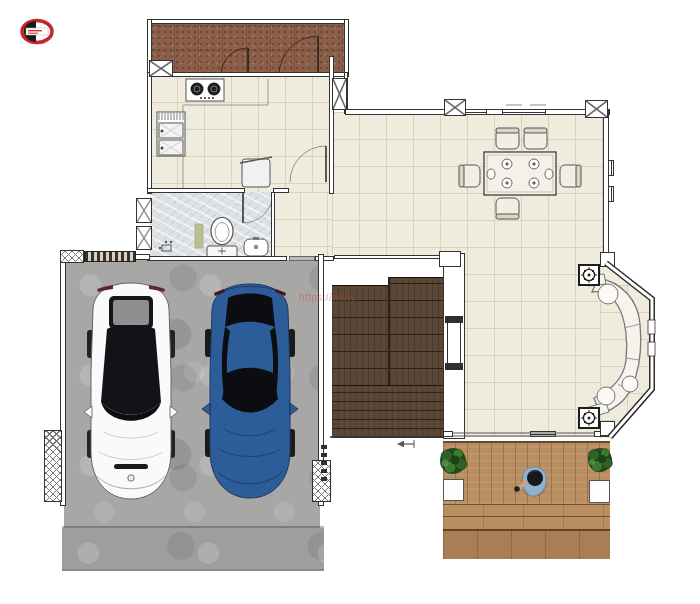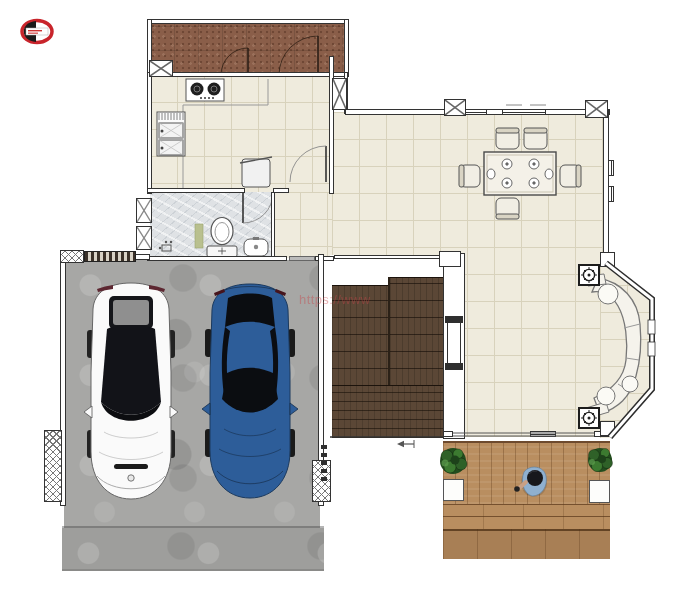--- a/index.html
+++ b/index.html
@@ -49,21 +49,21 @@
         background-image:
           repeating-linear-gradient(45deg,#777 0 1px,transparent 1px 5px),
           repeating-linear-gradient(-45deg,#777 0 1px,transparent 1px 5px);}
   .xbox{position:absolute;box-sizing:border-box;background:#fff;border:1px solid #333;}
   .xbox svg{display:block;width:100%;height:100%;}
   .pad{position:absolute;box-sizing:border-box;background:#fdfdfb;border:1px solid #555;}
   .win{position:absolute;box-sizing:border-box;background:#fff;border:1px solid #333;
        background-image:linear-gradient(#333,#333);background-size:100% 1px;
        background-position:center;background-repeat:no-repeat;}
   .compass{position:absolute;box-sizing:border-box;width:22px;height:22px;background:#fff;border:2px solid #1d1d1d;}
-  #watermark{position:absolute;left:299px;top:292px;width:96px;font-size:13px;
+  #watermark{position:absolute;left:299px;top:292px;width:96px;font-size:10px;
        color:rgba(200,70,75,.42);letter-spacing:.4px;white-space:nowrap;}
   .gwin{position:absolute;box-sizing:border-box;background-color:#3b3129;border:1px solid #222;
        background-image:repeating-linear-gradient(90deg,transparent 0 3px,#d8d2c6 3px 6px);}
   svg{display:block;}
 </style>
 </head>
 <body>
 
 <div id="scene">
 

